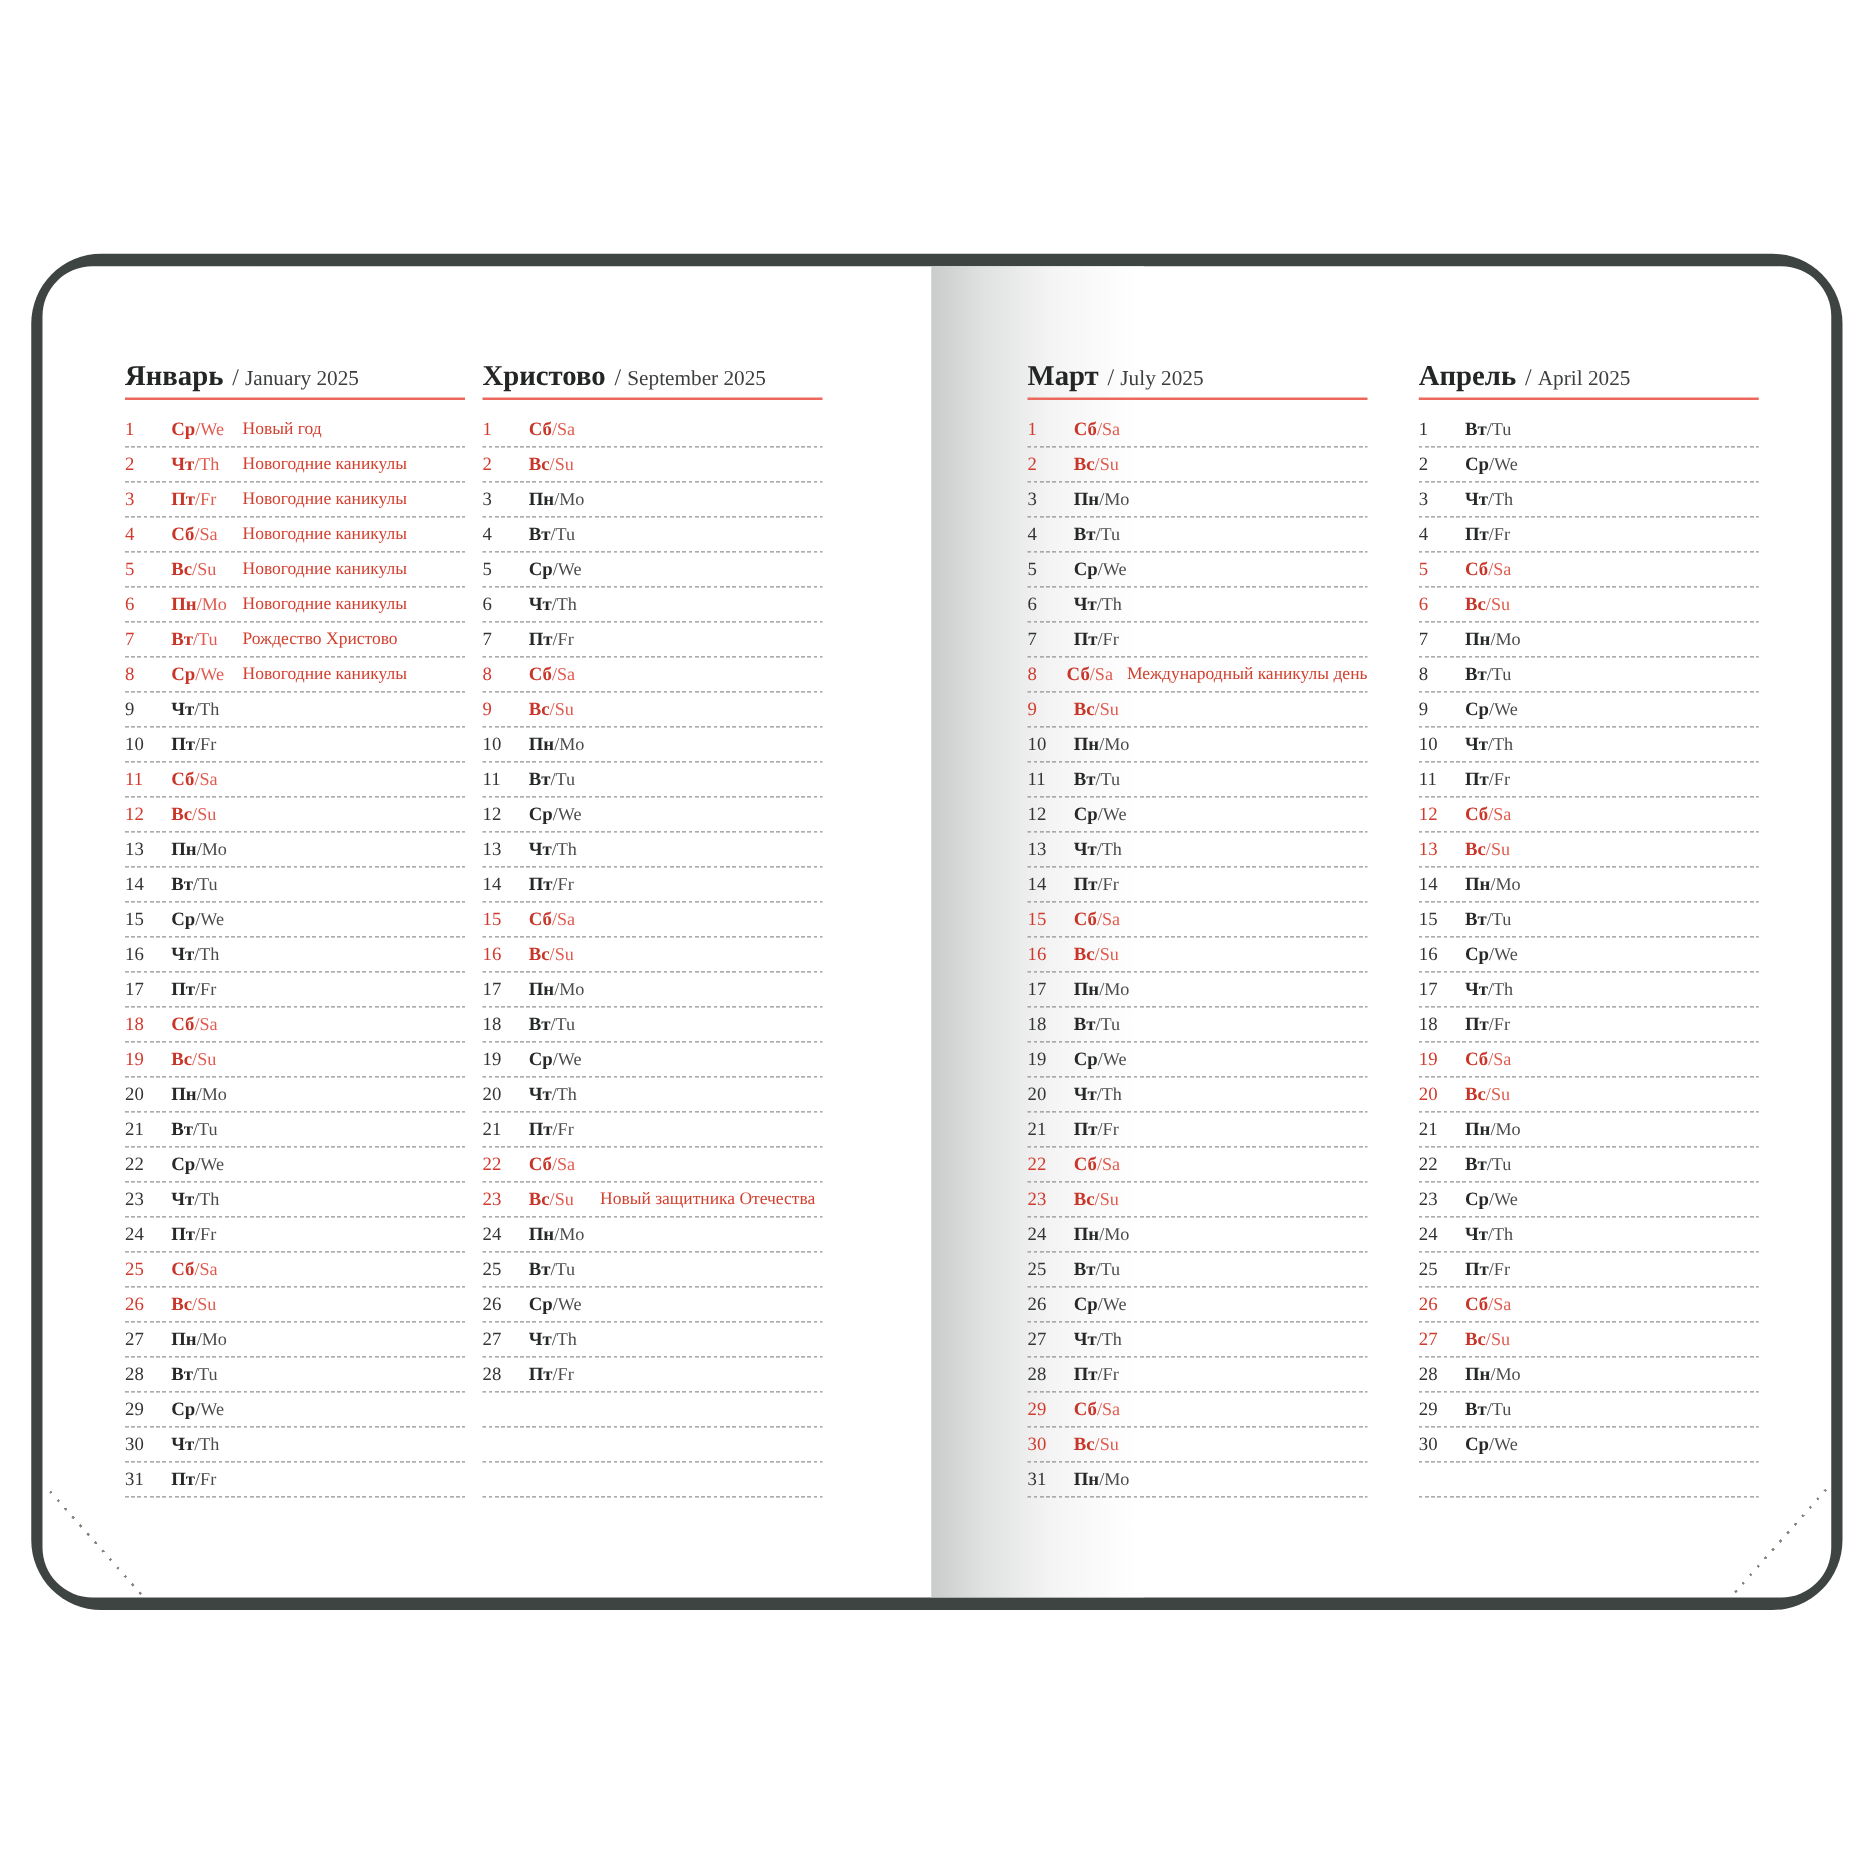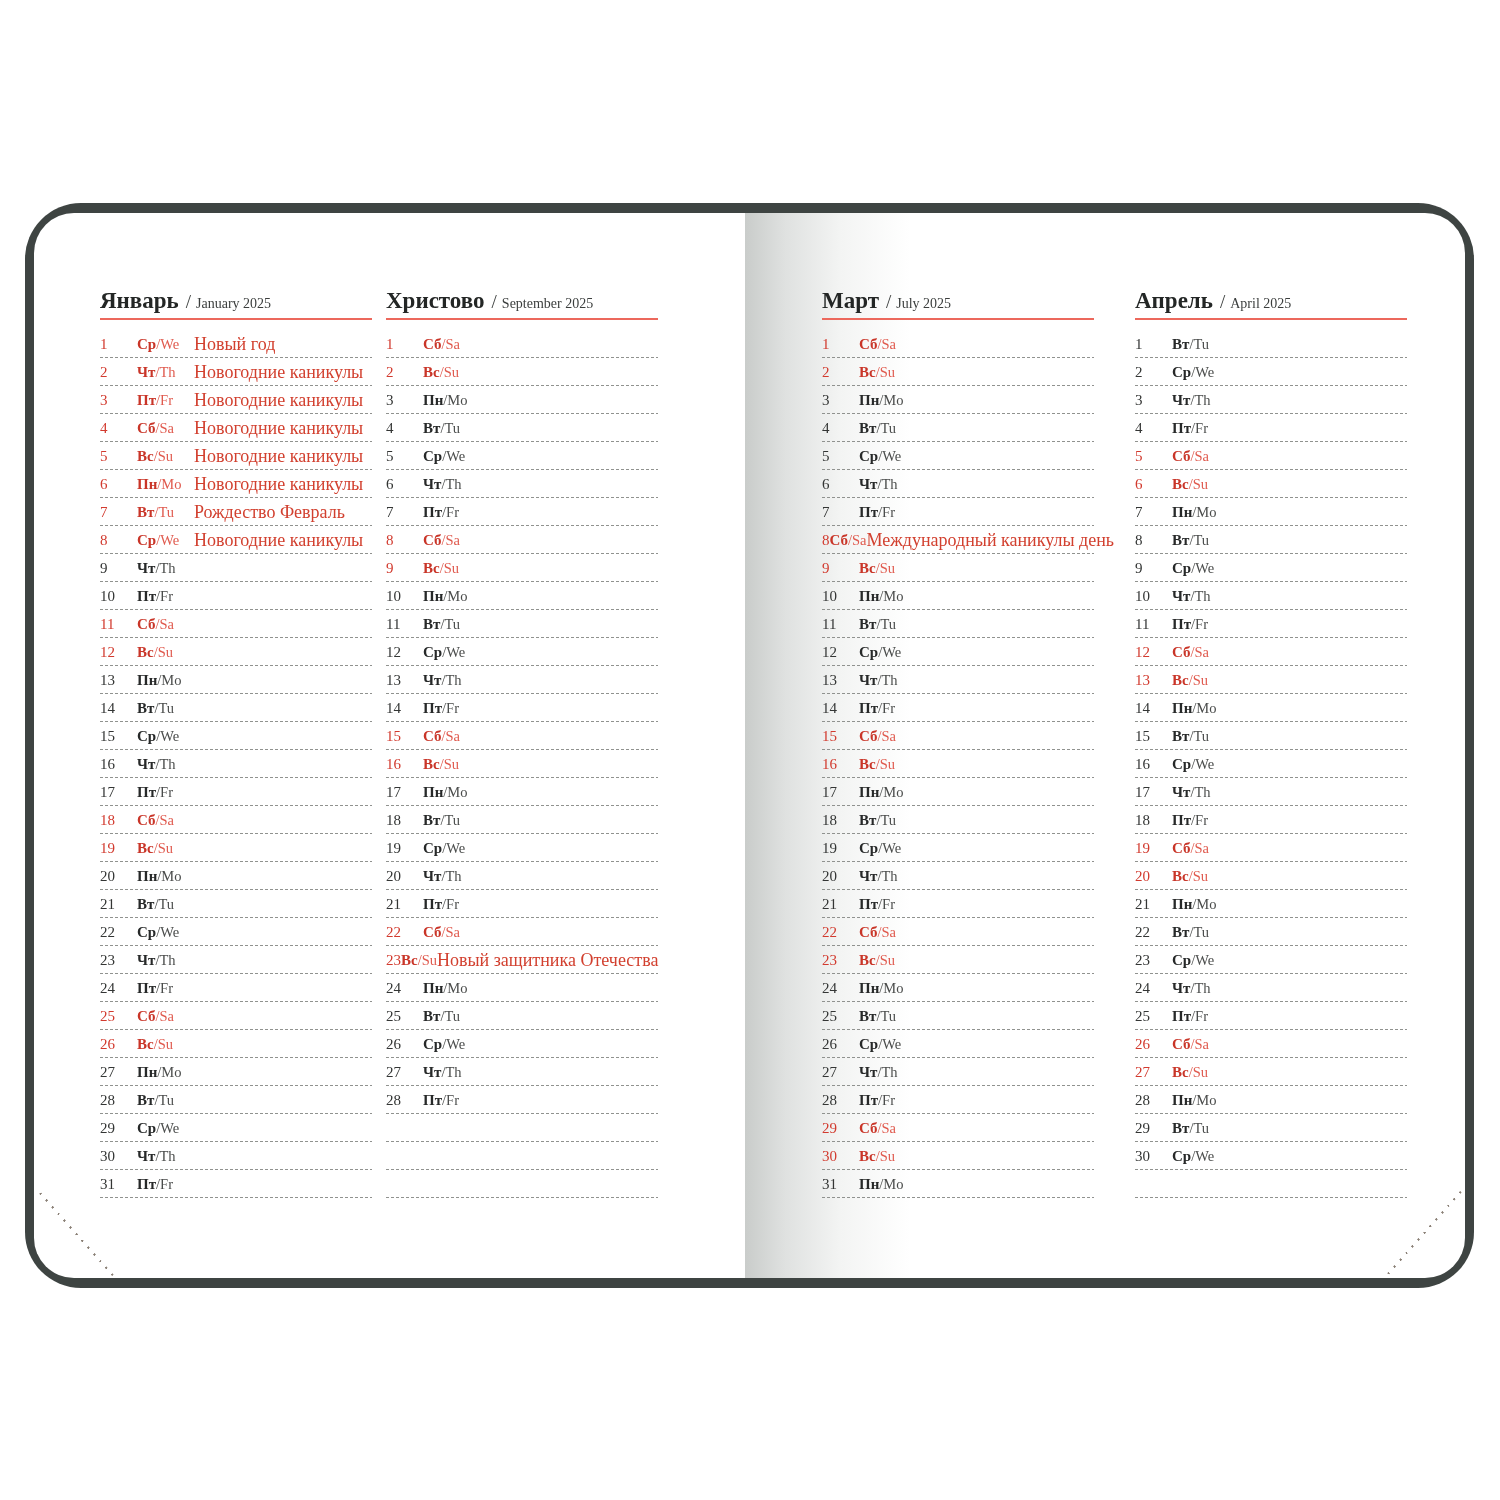--- a/index.html
+++ b/index.html
@@ -40,36 +40,36 @@
 
   .month-col{ position:absolute; top:75px; width:272px; }
   .month-col.c0{ left:66px; }
   .month-col.c1{ left:352px; }
   .month-col.c2{ left:788px; }
   .month-col.c3{ left:1076px;margin-left:25px; }
 
   .mhead{ height:26px; line-height:26px; white-space:nowrap; }
   .mhead .mru{ font-weight:700; font-size:23px; color:#232625; }
   .mhead .msep{ font-size:19px; color:#3b3e3d; margin:0 5px 0 7px; }
-  .mhead .men{ font-size:14px; color:#3b3e3d; }
+  .mhead .men{ font-size:17px; color:#3b3e3d; }
   .mrule{ margin-top:4px; height:2px; background:var(--rule); }
 
   .rows{ margin-top:10px; }
   .day-row{
     position:relative; height:28px; display:flex; align-items:center;
   }
   .day-row::after{
     content:""; position:absolute; left:0; right:0; bottom:0; height:1px;
     background:repeating-linear-gradient(90deg,var(--dash) 0 3px,transparent 3px 5px);
   }
   .dnum{ width:37px; font-size:15px; color:#333534; }
   .dabbr{ width:57px; font-size:15px; white-space:nowrap; }
   .dabbr .ru{ font-weight:700; color:var(--ink); }
   .dabbr .sl, .dabbr .en{ font-weight:400; color:var(--ink-light); font-size:14.5px; }
-  .dhol{ font-size:18px; color:var(--red-holiday); white-space:nowrap; }
+  .dhol{ font-size:14px; color:var(--red-holiday); white-space:nowrap; }
   .day-row.red .dnum{ color:var(--red); }
   .day-row.red .dabbr .ru{ color:var(--red-bold); }
   .day-row.red .dabbr .sl, .day-row.red .dabbr .en{ color:var(--red-light); }
 </style>
 </head>
 <body>
 
 <div class="canvas">
   <div class="cover"></div>
   <div class="pages">
@@ -109,21 +109,21 @@
             <span class="dhol">Новогодние каникулы</span>
           </div>
           <div class="day-row red">
             <span class="dnum">6</span>
             <span class="dabbr"><span class="ru">Пн</span><span class="sl">/</span><span class="en">Mo</span></span>
             <span class="dhol">Новогодние каникулы</span>
           </div>
           <div class="day-row red">
             <span class="dnum">7</span>
             <span class="dabbr"><span class="ru">Вт</span><span class="sl">/</span><span class="en">Tu</span></span>
-            <span class="dhol">Рождество Февраль</span>
+            <span class="dhol">Рождество Христово</span>
           </div>
           <div class="day-row red">
             <span class="dnum">8</span>
             <span class="dabbr"><span class="ru">Ср</span><span class="sl">/</span><span class="en">We</span></span>
             <span class="dhol">Новогодние каникулы</span>
           </div>
           <div class="day-row">
             <span class="dnum">9</span>
             <span class="dabbr"><span class="ru">Чт</span><span class="sl">/</span><span class="en">Th</span></span>
           </div>

